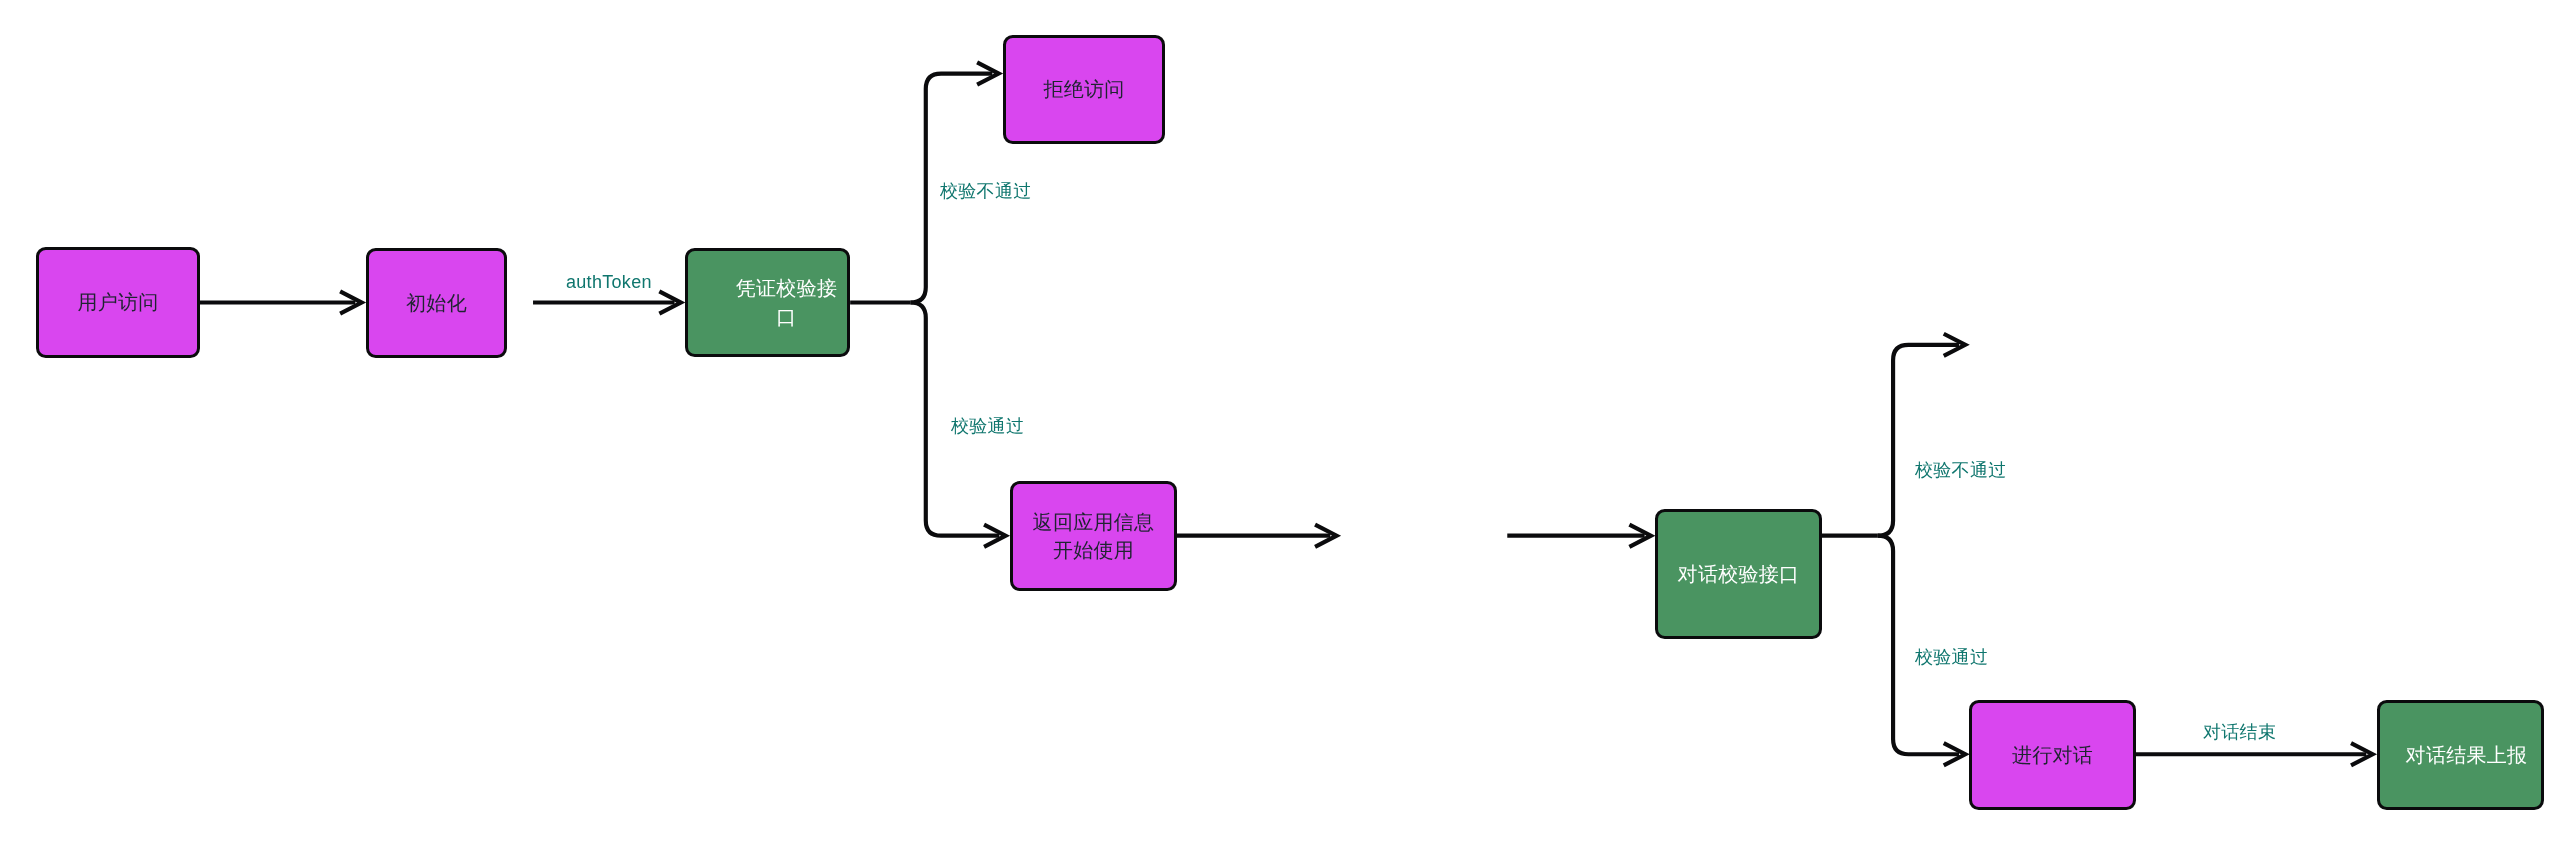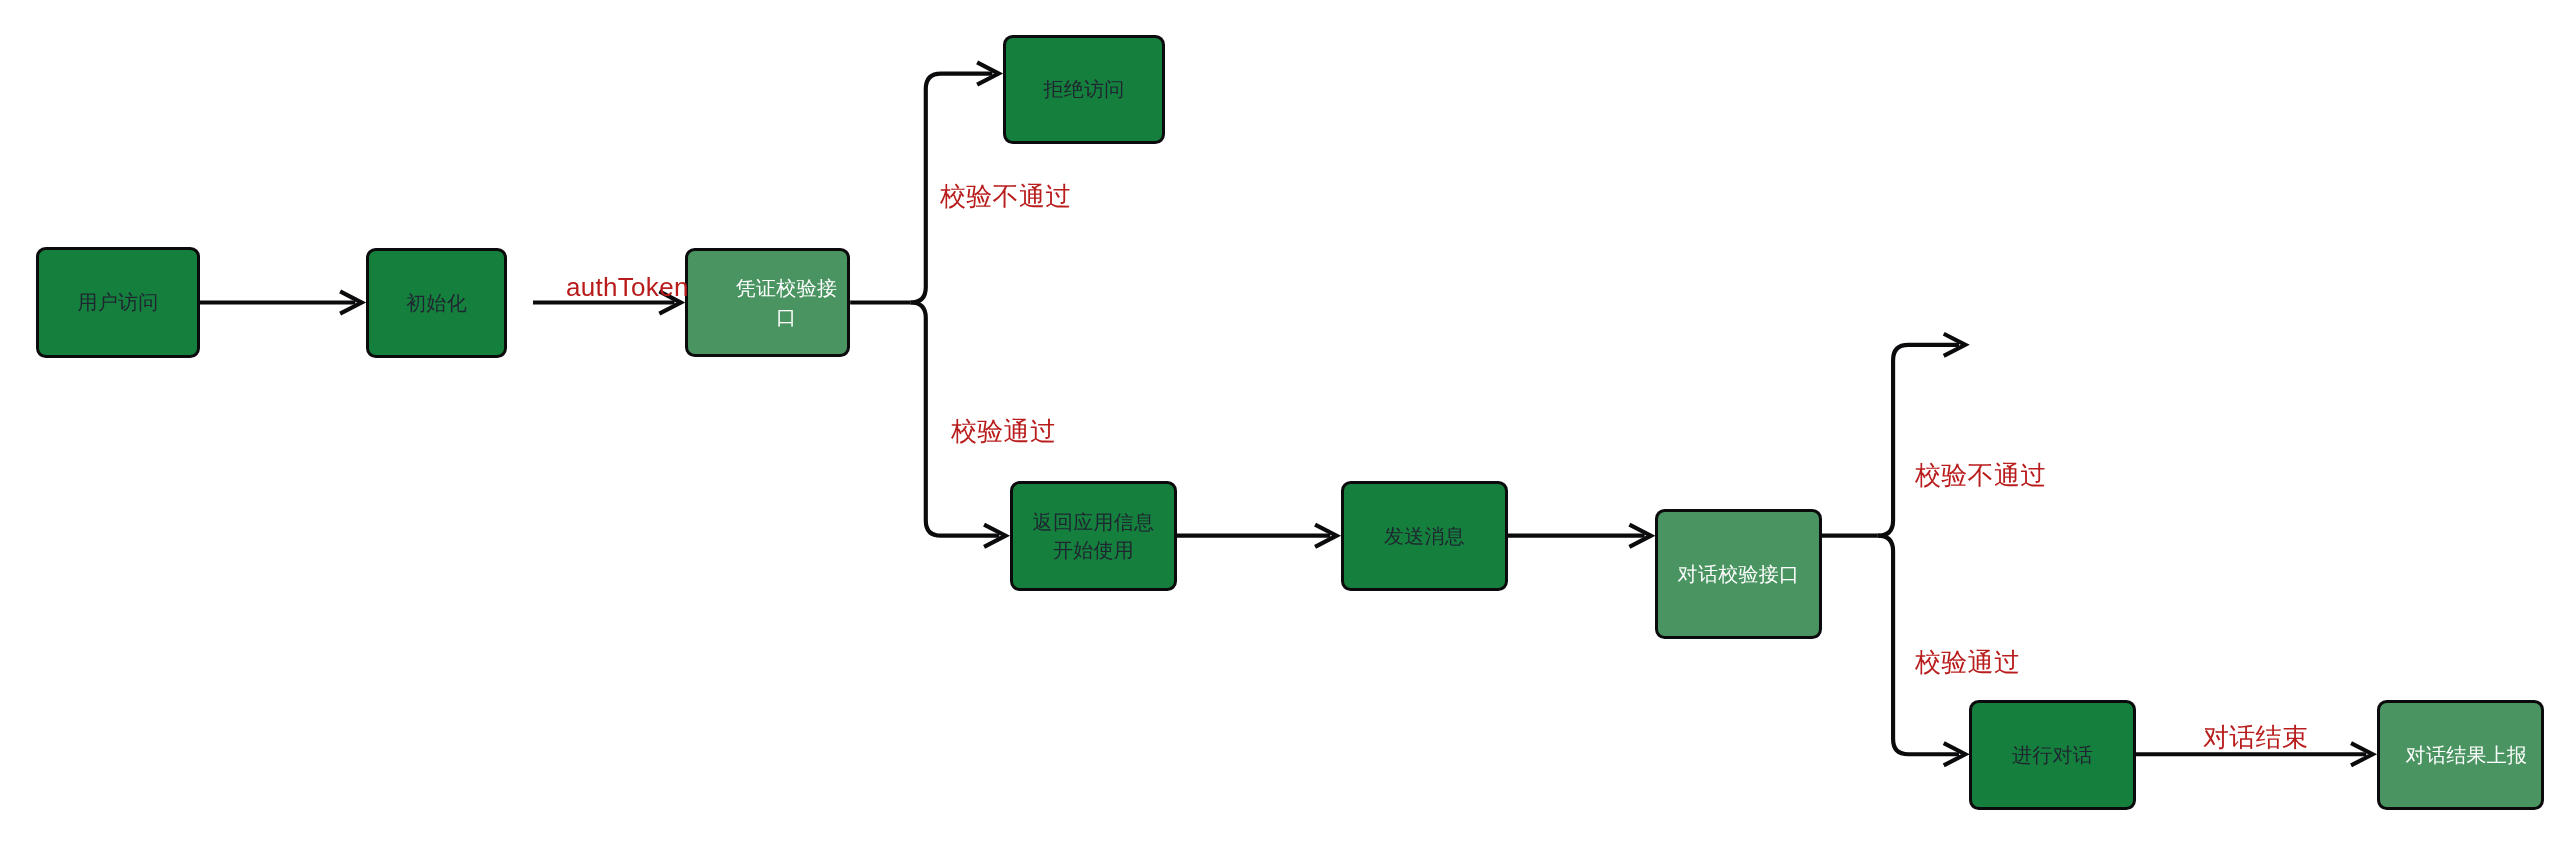--- a/index.html
+++ b/index.html
@@ -46,36 +46,36 @@
     border: 3.5px solid #0b0b0d;
     border-radius: 9.7px;
     display: flex;
     align-items: center;
     justify-content: center;
     text-align: center;
     line-height: 1.42;
     letter-spacing: 0.3px;
   }
   .node.fill-light {
-    background: #15803d;
+    background: #d946ef;
     color: #1f2430;
   }
   .node.fill-green {
     background: #4a9461;
     color: #ffffff;
   }
   .node-label {
     display: block;
     font-size: 20px;
     white-space: pre-line;
   }
   .edge-label {
     position: absolute;
-    font-size: 26px;
-    color: #b91c1c;
+    font-size: 18px;
+    color: #0f766e;
     white-space: nowrap;
     letter-spacing: 0.3px;
   }
 </style>
 </head>
 <body>
 
 <div id="flow-root">
 
   <svg class="flow-canvas" viewBox="0 0 3712 1212">
@@ -149,23 +149,20 @@
 
   <div class="node fill-light" style="left:1003px; top:35px; width:162px; height:109px;">
     <span class="node-label">拒绝访问</span>
   </div>
 
   <div class="node fill-light" style="left:1010px; top:481px; width:167px; height:110px;">
     <span class="node-label">返回应用信息
 开始使用</span>
   </div>
 
-  <div class="node fill-light" style="left:1341px; top:481px; width:167px; height:110px;">
-    <span class="node-label">发送消息</span>
-  </div>
 
   <div class="node fill-green" style="left:1655px; top:481px; width:167px; height:130px;margin-top:28px;">
     <span class="node-label">对话校验接口</span>
   </div>
 
 
   <div class="node fill-light" style="left:1969px; top:700px; width:167px; height:110px;">
     <span class="node-label">进行对话</span>
   </div>
 

